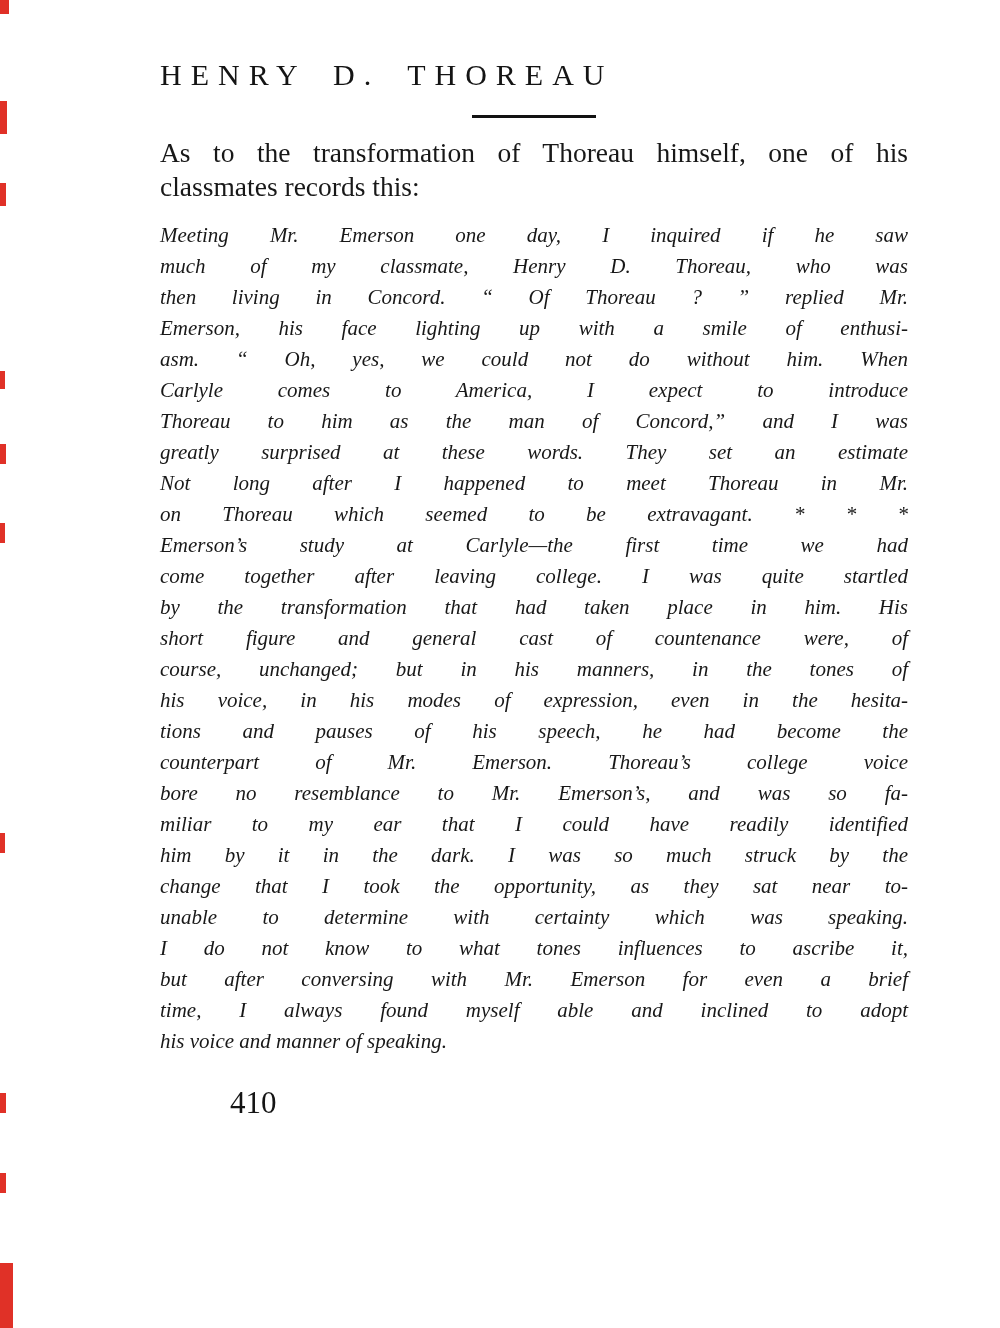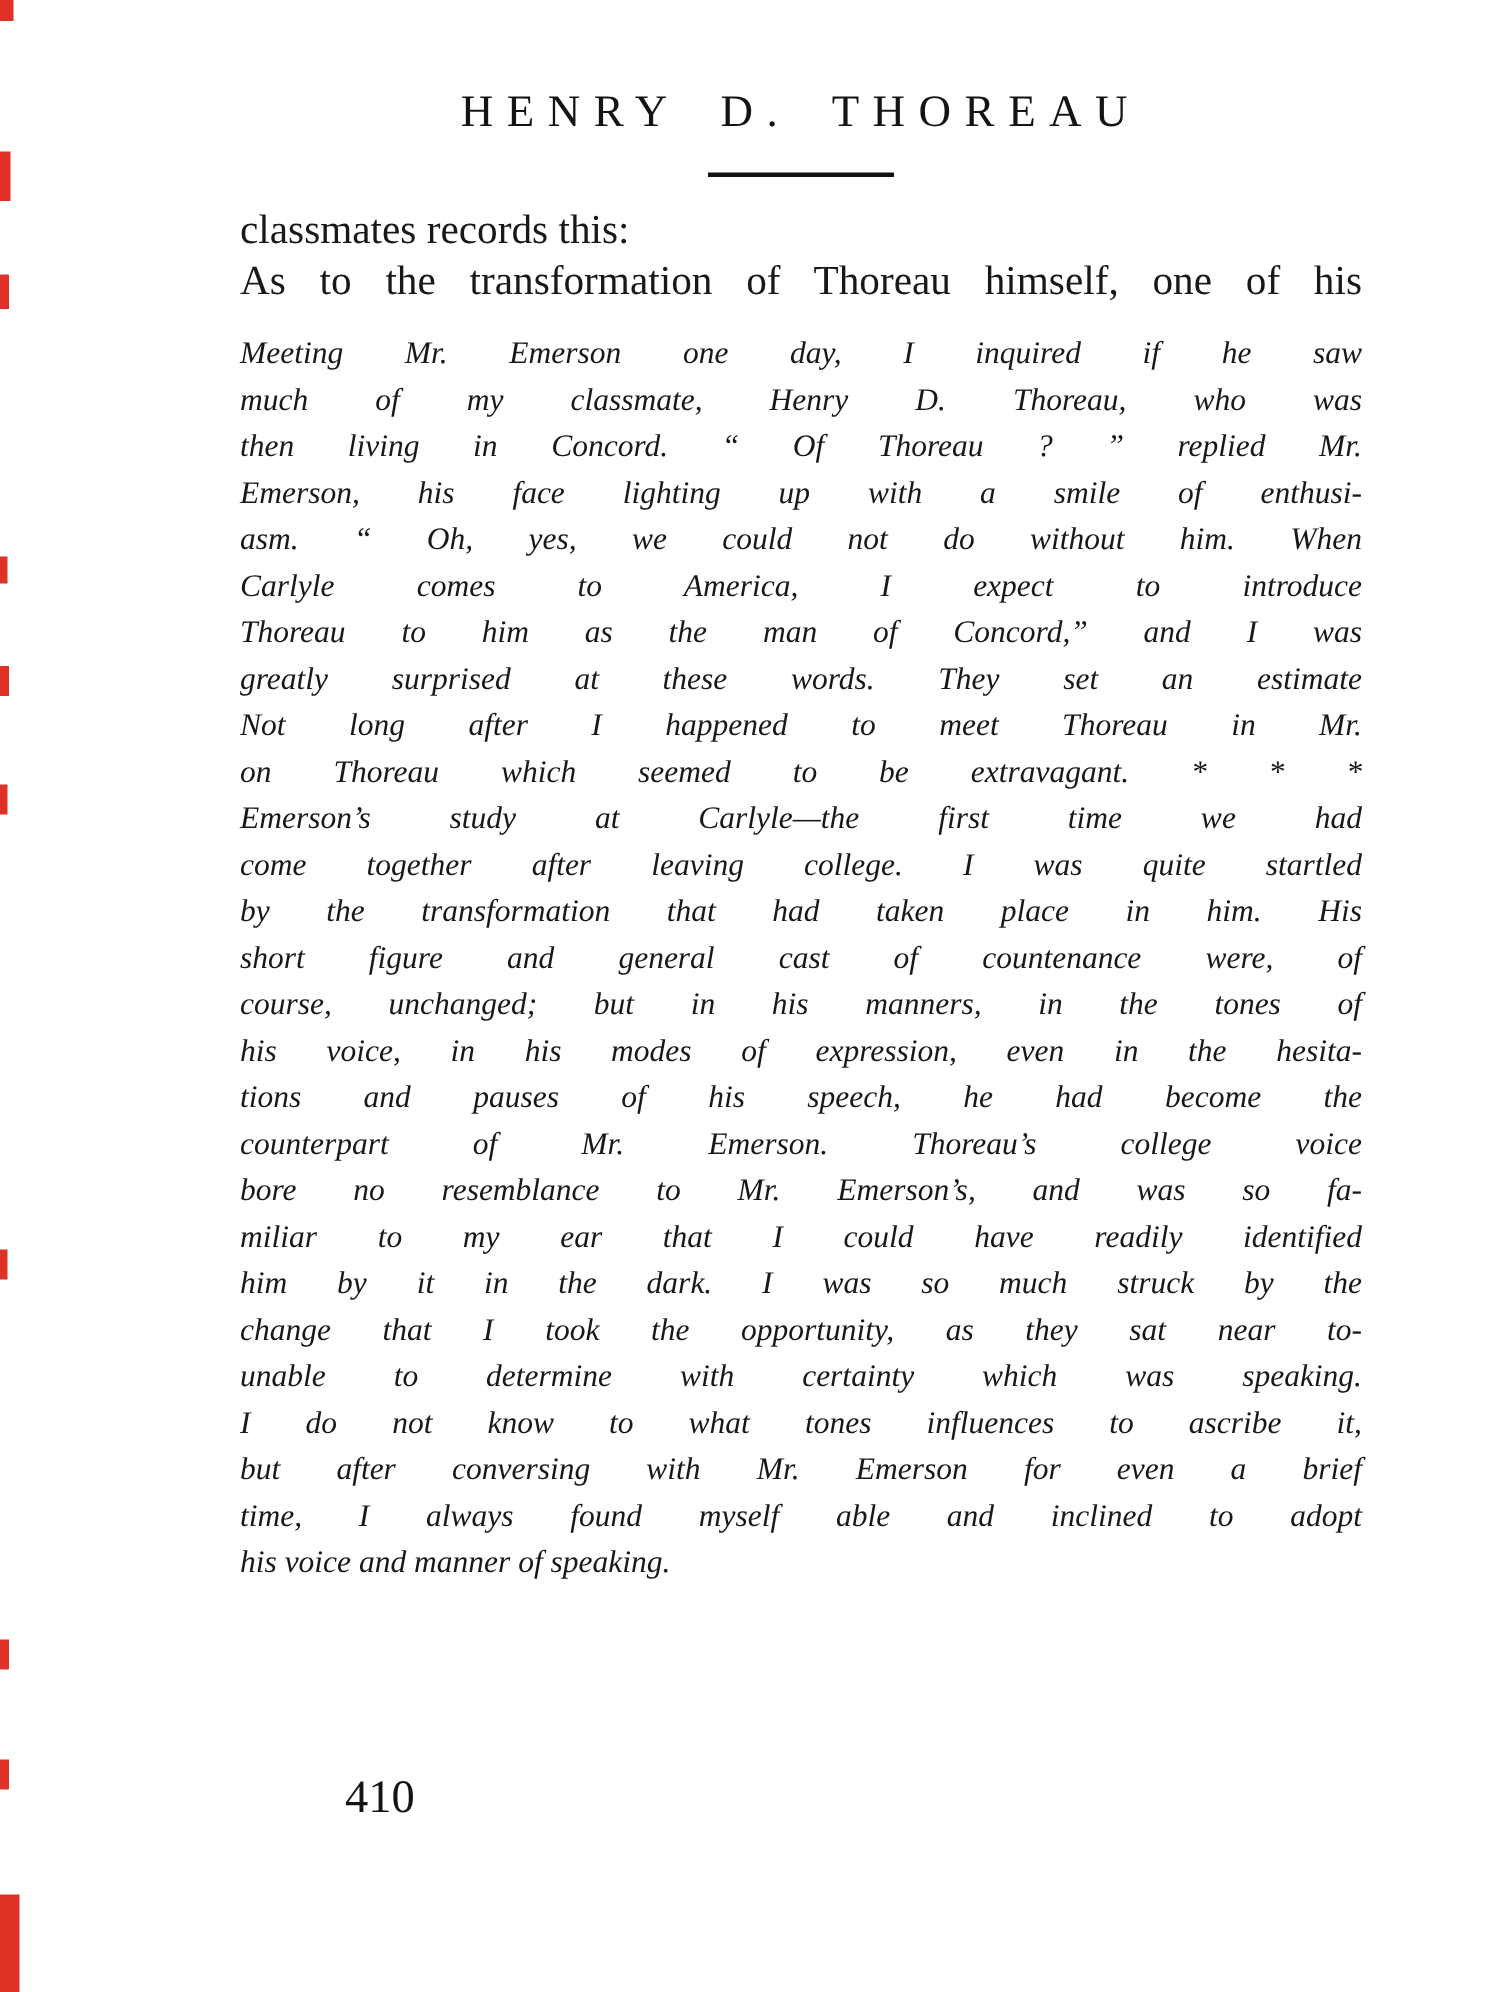--- a/index.html
+++ b/index.html
@@ -21,21 +21,21 @@
     background: #ffffff;
   }
   .content {
     position: absolute;
     left: 160px;
     top: 0;
     width: 748px;
   }
   .title {
     margin: 57px 0 0 0;
-    text-align: center;
+    text-align: left;
     font-size: 30px;
     font-weight: normal;
     line-height: 36px;
     letter-spacing: 9px;
     word-spacing: 11px;
     color: #141414;
     white-space: nowrap;
   }
   .title-rule {
     width: 124px;
@@ -57,40 +57,40 @@
   .jline {
     text-align: justify;
     text-align-last: justify;
   }
   .jline.last {
     text-align-last: left;
   }
   .page-number {
     position: absolute;
     left: 230px;
-    top: 1181px;
+    top: 1086px;
     font-size: 31px;
     line-height: 34px;
     color: #141414;
   }
   .scan-mark {
     position: absolute;
     left: 0;
   }
 </style>
 </head>
 <body>
 
 <div class="page">
   <div class="content">
     <h1 class="title">HENRY D. THOREAU</h1>
     <div class="title-rule"></div>
     <div class="intro">
+        <div class="jline">As to the transformation of Thoreau himself, one of his</div>
         <div class="jline last">classmates records this:</div>
-        <div class="jline">As to the transformation of Thoreau himself, one of his</div>
       </div>
     <div class="quote">
         <div class="jline">Meeting Mr. Emerson one day, I inquired if he saw</div>
         <div class="jline">much of my classmate, Henry D. Thoreau, who was</div>
         <div class="jline">then living in Concord. “ Of Thoreau ? ” replied Mr.</div>
         <div class="jline">Emerson, his face lighting up with a smile of enthusi-</div>
         <div class="jline">asm. “ Oh, yes, we could not do without him. When</div>
         <div class="jline">Carlyle comes to America, I expect to introduce</div>
         <div class="jline">Thoreau to him as the man of Concord,” and I was</div>
         <div class="jline">greatly surprised at these words. They set an estimate</div>

